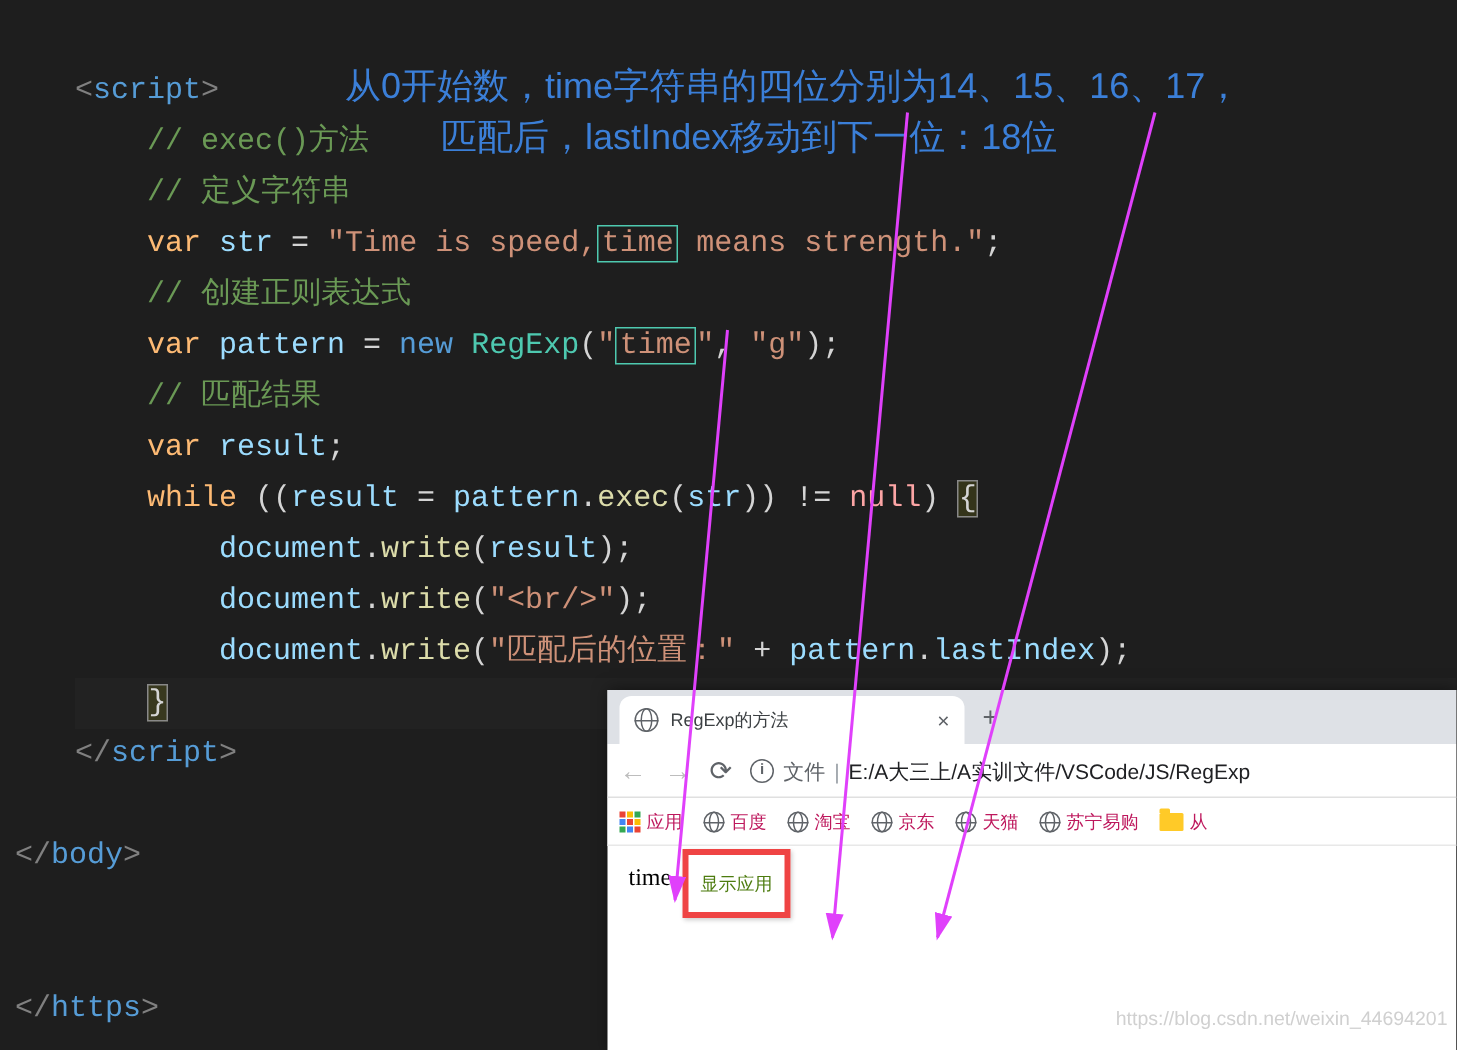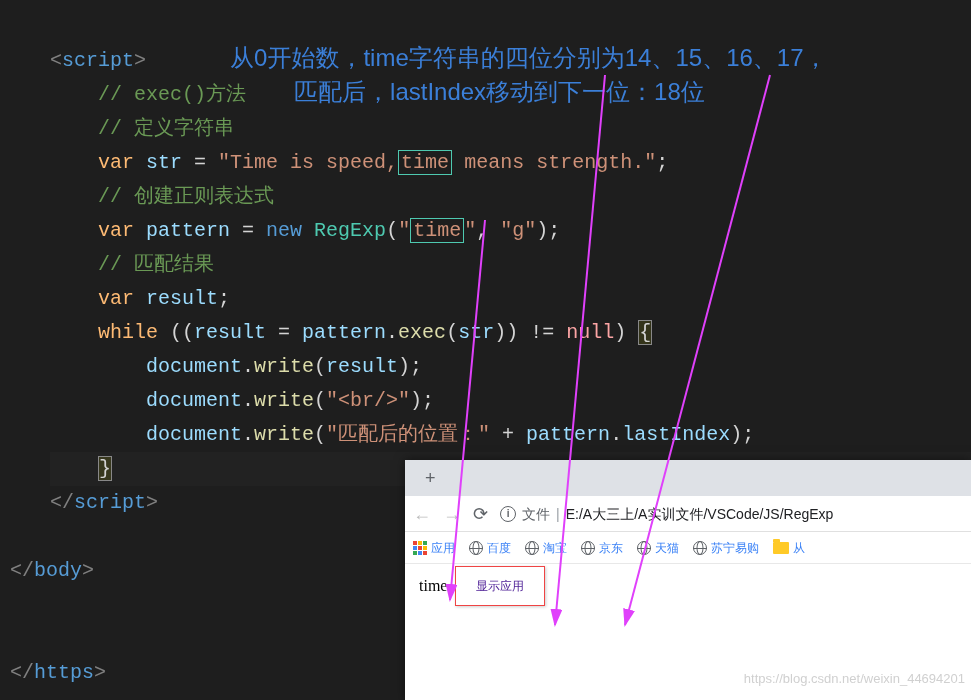--- a/index.html
+++ b/index.html
@@ -92,41 +92,41 @@
   .omnibox .info { width:16px; height:16px; border:1.5px solid #5f6368; border-radius:50%; display:flex; align-items:center; justify-content:center; font-size:10px; font-weight:bold; }
   .bookmark-bar {
     height: 32px;
     background: #fff;
     border-bottom: 1px solid #e8e8e8;
     display: flex;
     align-items: center;
     padding: 0 8px;
     gap: 14px;
     font-size: 12px;
-    color: #3b82f6;
+    color: #be185d;
   }
   .bm-item { display:flex; align-items:center; gap:4px; }
   .apps-ico { width:14px; height:14px; display:grid; grid-template-columns:repeat(3,1fr); grid-template-rows:repeat(3,1fr); gap:1px; }
   .apps-ico span:nth-child(1){background:#ea4335}
   .apps-ico span:nth-child(2){background:#fbbc04}
   .apps-ico span:nth-child(3){background:#34a853}
   .apps-ico span:nth-child(4){background:#4285f4}
   .apps-ico span:nth-child(5){background:#ea4335}
   .apps-ico span:nth-child(6){background:#fbbc04}
   .apps-ico span:nth-child(7){background:#34a853}
   .apps-ico span:nth-child(8){background:#4285f4}
   .apps-ico span:nth-child(9){background:#ea4335}
   .globe-s { width:14px; height:14px; border:1.2px solid #5f6368; border-radius:50%; position:relative; flex-shrink:0; }
   .globe-s::before{content:"";position:absolute;left:50%;top:-1px;bottom:-1px;width:5px;border:1.2px solid #5f6368;border-radius:50%;transform:translateX(-50%);}
   .globe-s::after{content:"";position:absolute;left:-1px;right:-1px;top:50%;height:0;border-top:1.2px solid #5f6368;}
   .folder-ico { width:16px; height:12px; background:#ffca28; border-radius:1px; position:relative; }
   .folder-ico::before { content:""; position:absolute; top:-3px; left:0; width:7px; height:3px; background:#ffca28; border-radius:1px 1px 0 0; }
   .tooltip {
-    position:absolute; left:50px; top:106px; background:#fff; border:1px solid #ef4444;
-    padding:2px 20px; font-size:12px; color:#4c1d95; box-shadow:1px 1px 3px rgba(0,0,0,0.2);
+    position:absolute; left:50px; top:106px; background:#fff; border:4px solid #ef4444;
+    padding:2px 8px; font-size:12px; color:#4d7c0f; box-shadow:1px 1px 3px rgba(0,0,0,0.2);
   }
   .content {
     padding: 10px 14px;
     font-size: 16px;
     color: #000;
     line-height: 24px;
     font-family: SimSun, serif;
   }
   .watermark {
     position:absolute; right:6px; bottom:4px; font-size:13px; color:#d0d0d0;
@@ -155,20 +155,25 @@
 </div>
 <div class="code-area" style="padding-top:0; padding-left:10px;">
 <span class="tag-bracket">&lt;/</span><span class="tag-name">body</span><span class="tag-bracket">&gt;</span>
 
 
 <span class="tag-bracket">&lt;/</span><span class="tag-name">https</span><span class="tag-bracket">&gt;</span>
 </div>
 
 <div class="browser">
   <div class="tab-strip">
+    <div class="tab">
+      <span class="glb"></span>
+      <span>RegExp的方法</span>
+      <span class="tab-close">×</span>
+    </div>
     <div class="newtab">+</div>
   </div>
   <div class="toolbar">
     <span class="nav-arrow">←</span>
     <span class="nav-arrow">→</span>
     <span class="nav-arrow active">⟳</span>
     <div class="omnibox">
       <span class="info">i</span>
       <span>文件</span>
       <span style="color:#9aa0a6">|</span>

